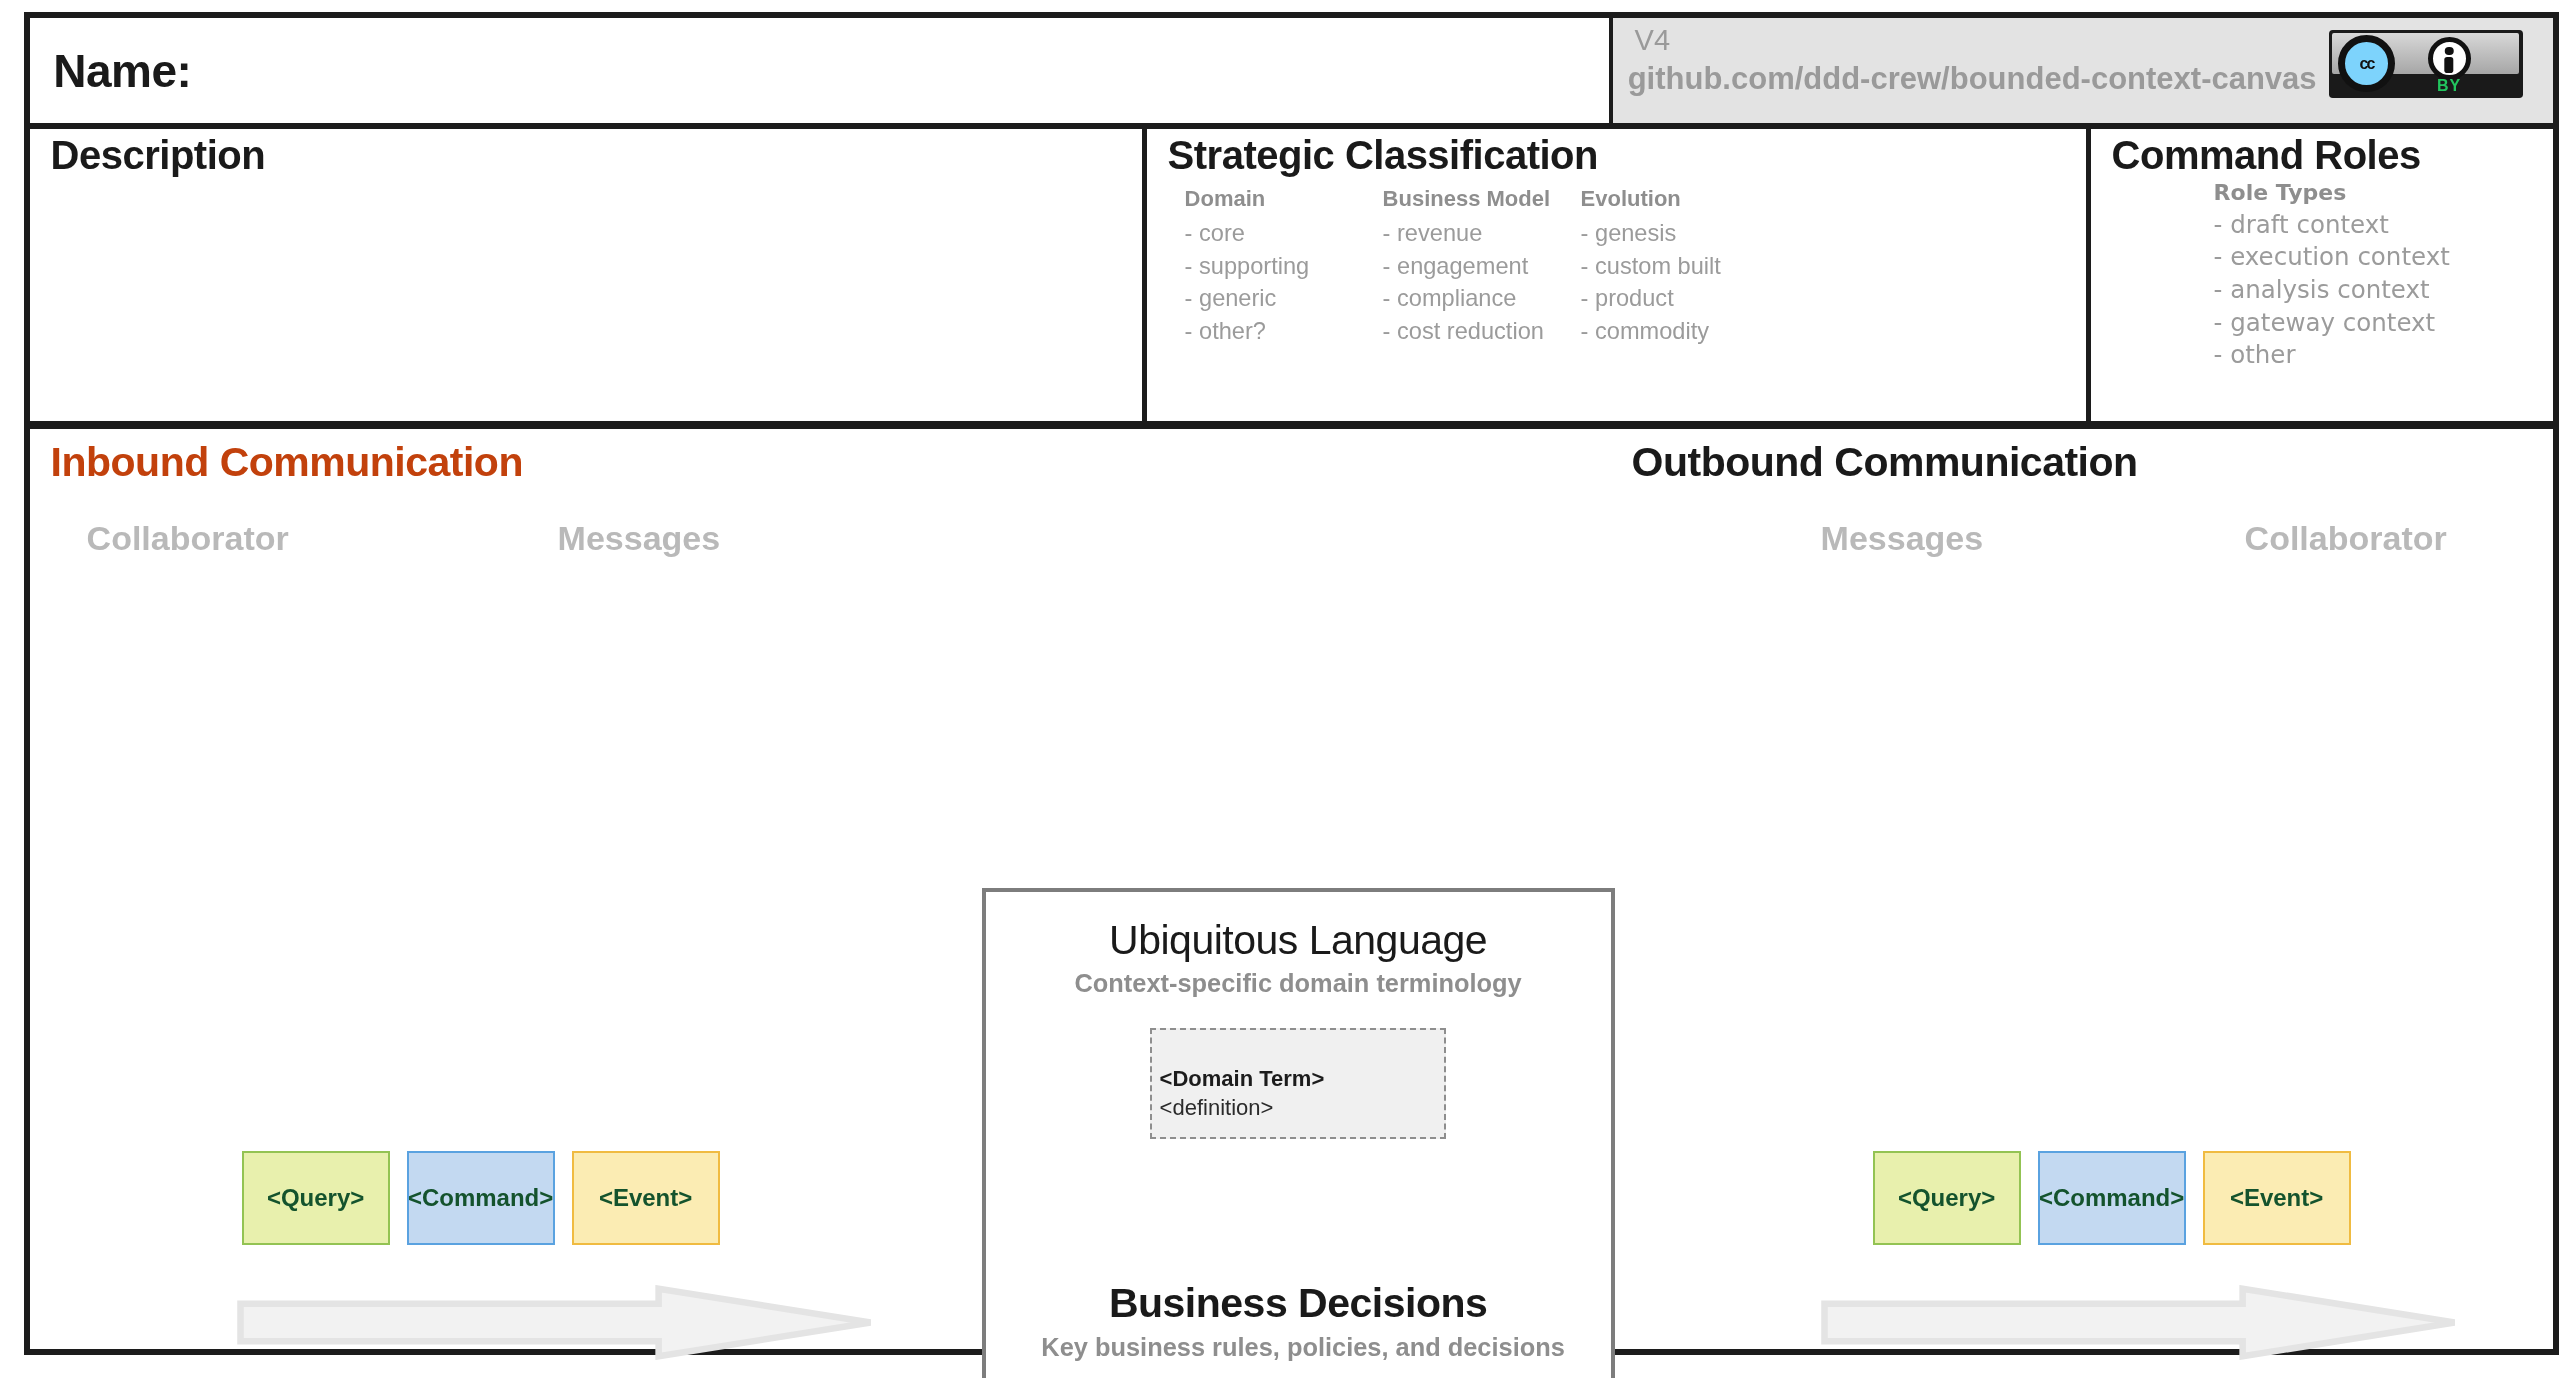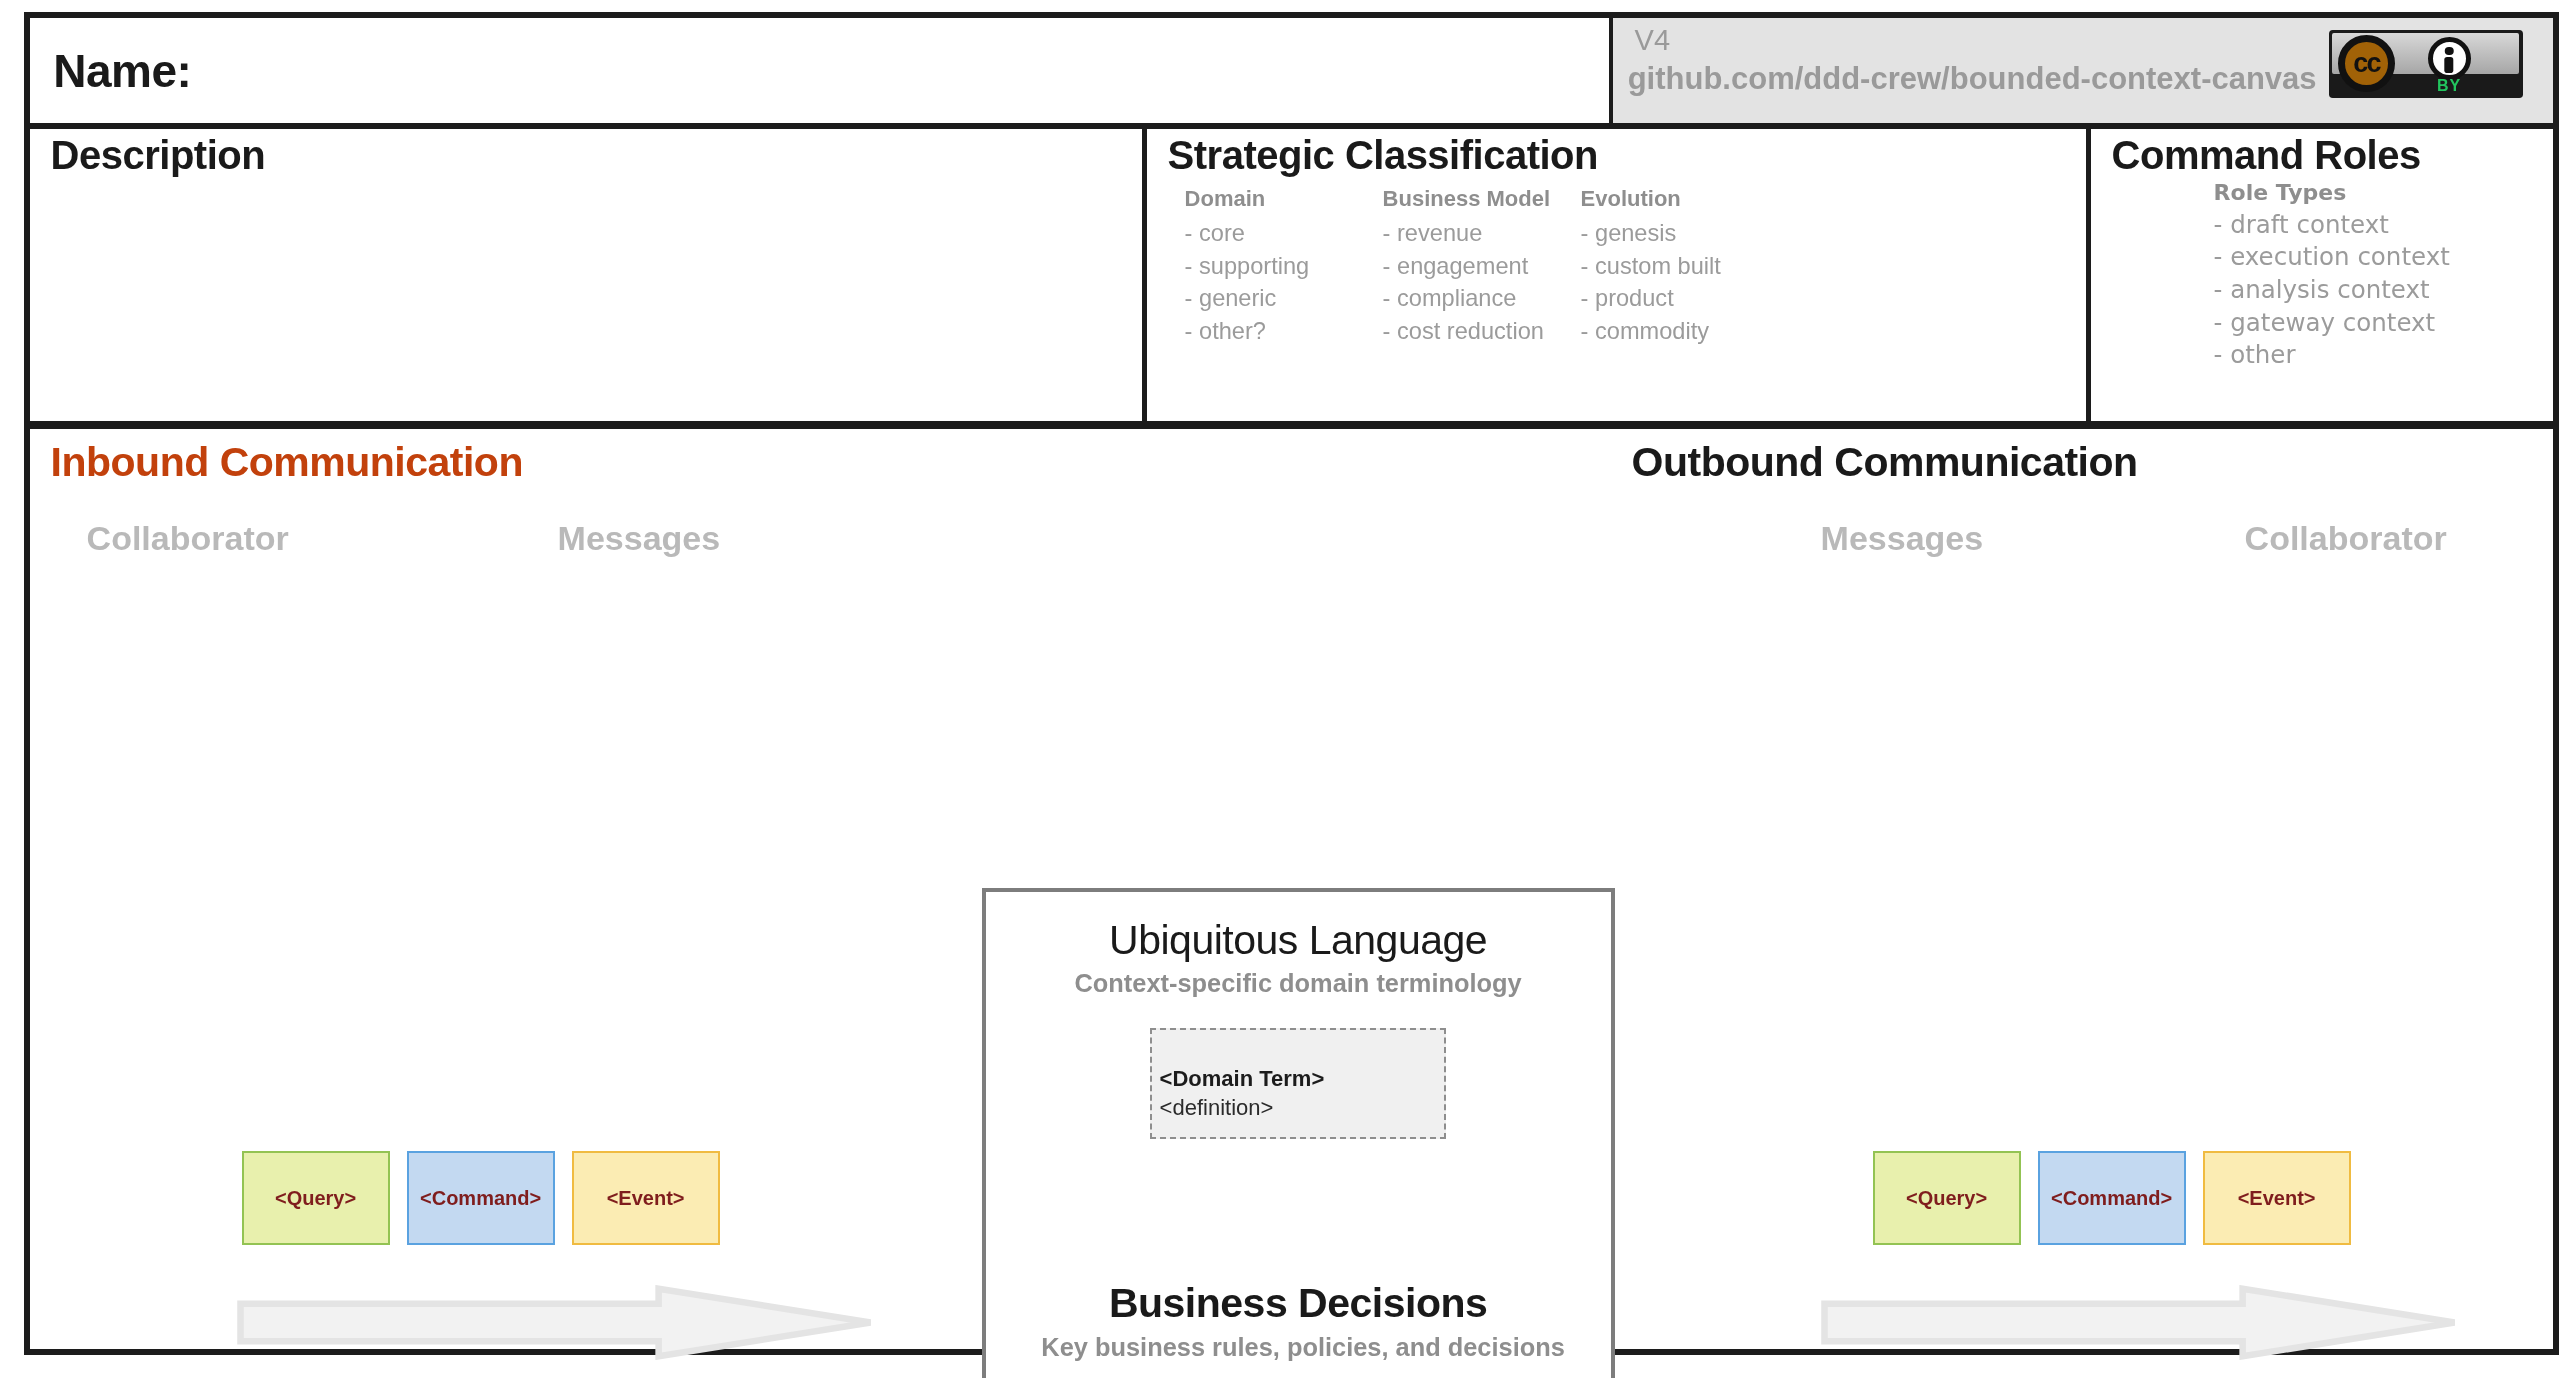--- a/index.html
+++ b/index.html
@@ -63,24 +63,24 @@
     border-radius:3.8px;
   }
   #cc-badge .sheen{
     position:absolute; left:3.8px; top:3.8px; right:3.8px; height:41px;
     background:linear-gradient(#d8d8d8,#a6a6a6);
     border-radius:1.9px;
   }
   #cc-badge .cc-circle{
     position:absolute; left:9.4px; top:5.7px;
     width:57px;height:57px;border-radius:50%;
-    background:#a16207;border:7.5px solid #111;
+    background:#7dd3fc;border:7.5px solid #111;
     box-sizing:border-box;
     display:flex;align-items:center;justify-content:center;
-    font-size:27px;font-weight:bold;color:#111;letter-spacing:-1.9px;
+    font-size:16px;font-weight:bold;color:#111;letter-spacing:-1.9px;
   }
   #cc-badge .by-circle{
     position:absolute; left:99px; top:7.5px;
     width:43px;height:43px;border-radius:50%;
     background:#fff;border:5.7px solid #111;
     box-sizing:border-box;
   }
   #cc-badge .by-head{
     position:absolute;left:50%;top:4.7px;transform:translateX(-50%);
     width:8.5px;height:8.5px;border-radius:50%;background:#111;
@@ -162,21 +162,21 @@
   #in-messages{left:528px;top:90px;}
   #out-messages{left:1791px;top:90px;}
   #out-collaborator{left:2215px;top:90px;}
 
   
   .chips{position:absolute;display:flex;gap:17px;}
   #in-chips{left:212px;top:722px;}
   #out-chips{left:1843px;top:722px;}
   .chip{
     display:flex;align-items:center;justify-content:center;
-    font-size:20px;font-weight:bold;color:#7f1d1d;
+    font-size:24px;font-weight:bold;color:#14532d;
     box-sizing:border-box;
   }
   .chip-query  {width:148px;height:94px;background:#e8f0ad;border:2.8px solid #93c353;}
   .chip-command{width:148px;height:94px;background:#c3d9f1;border:2.8px solid #5aa2e0;}
   .chip-event  {width:148px;height:94px;background:#fbecb3;border:2.8px solid #f0bb41;}
 
   
   .arrow{position:absolute;}
   #in-arrow{left:205px;top:856px;}
   #out-arrow{left:1789px;top:856px;}

